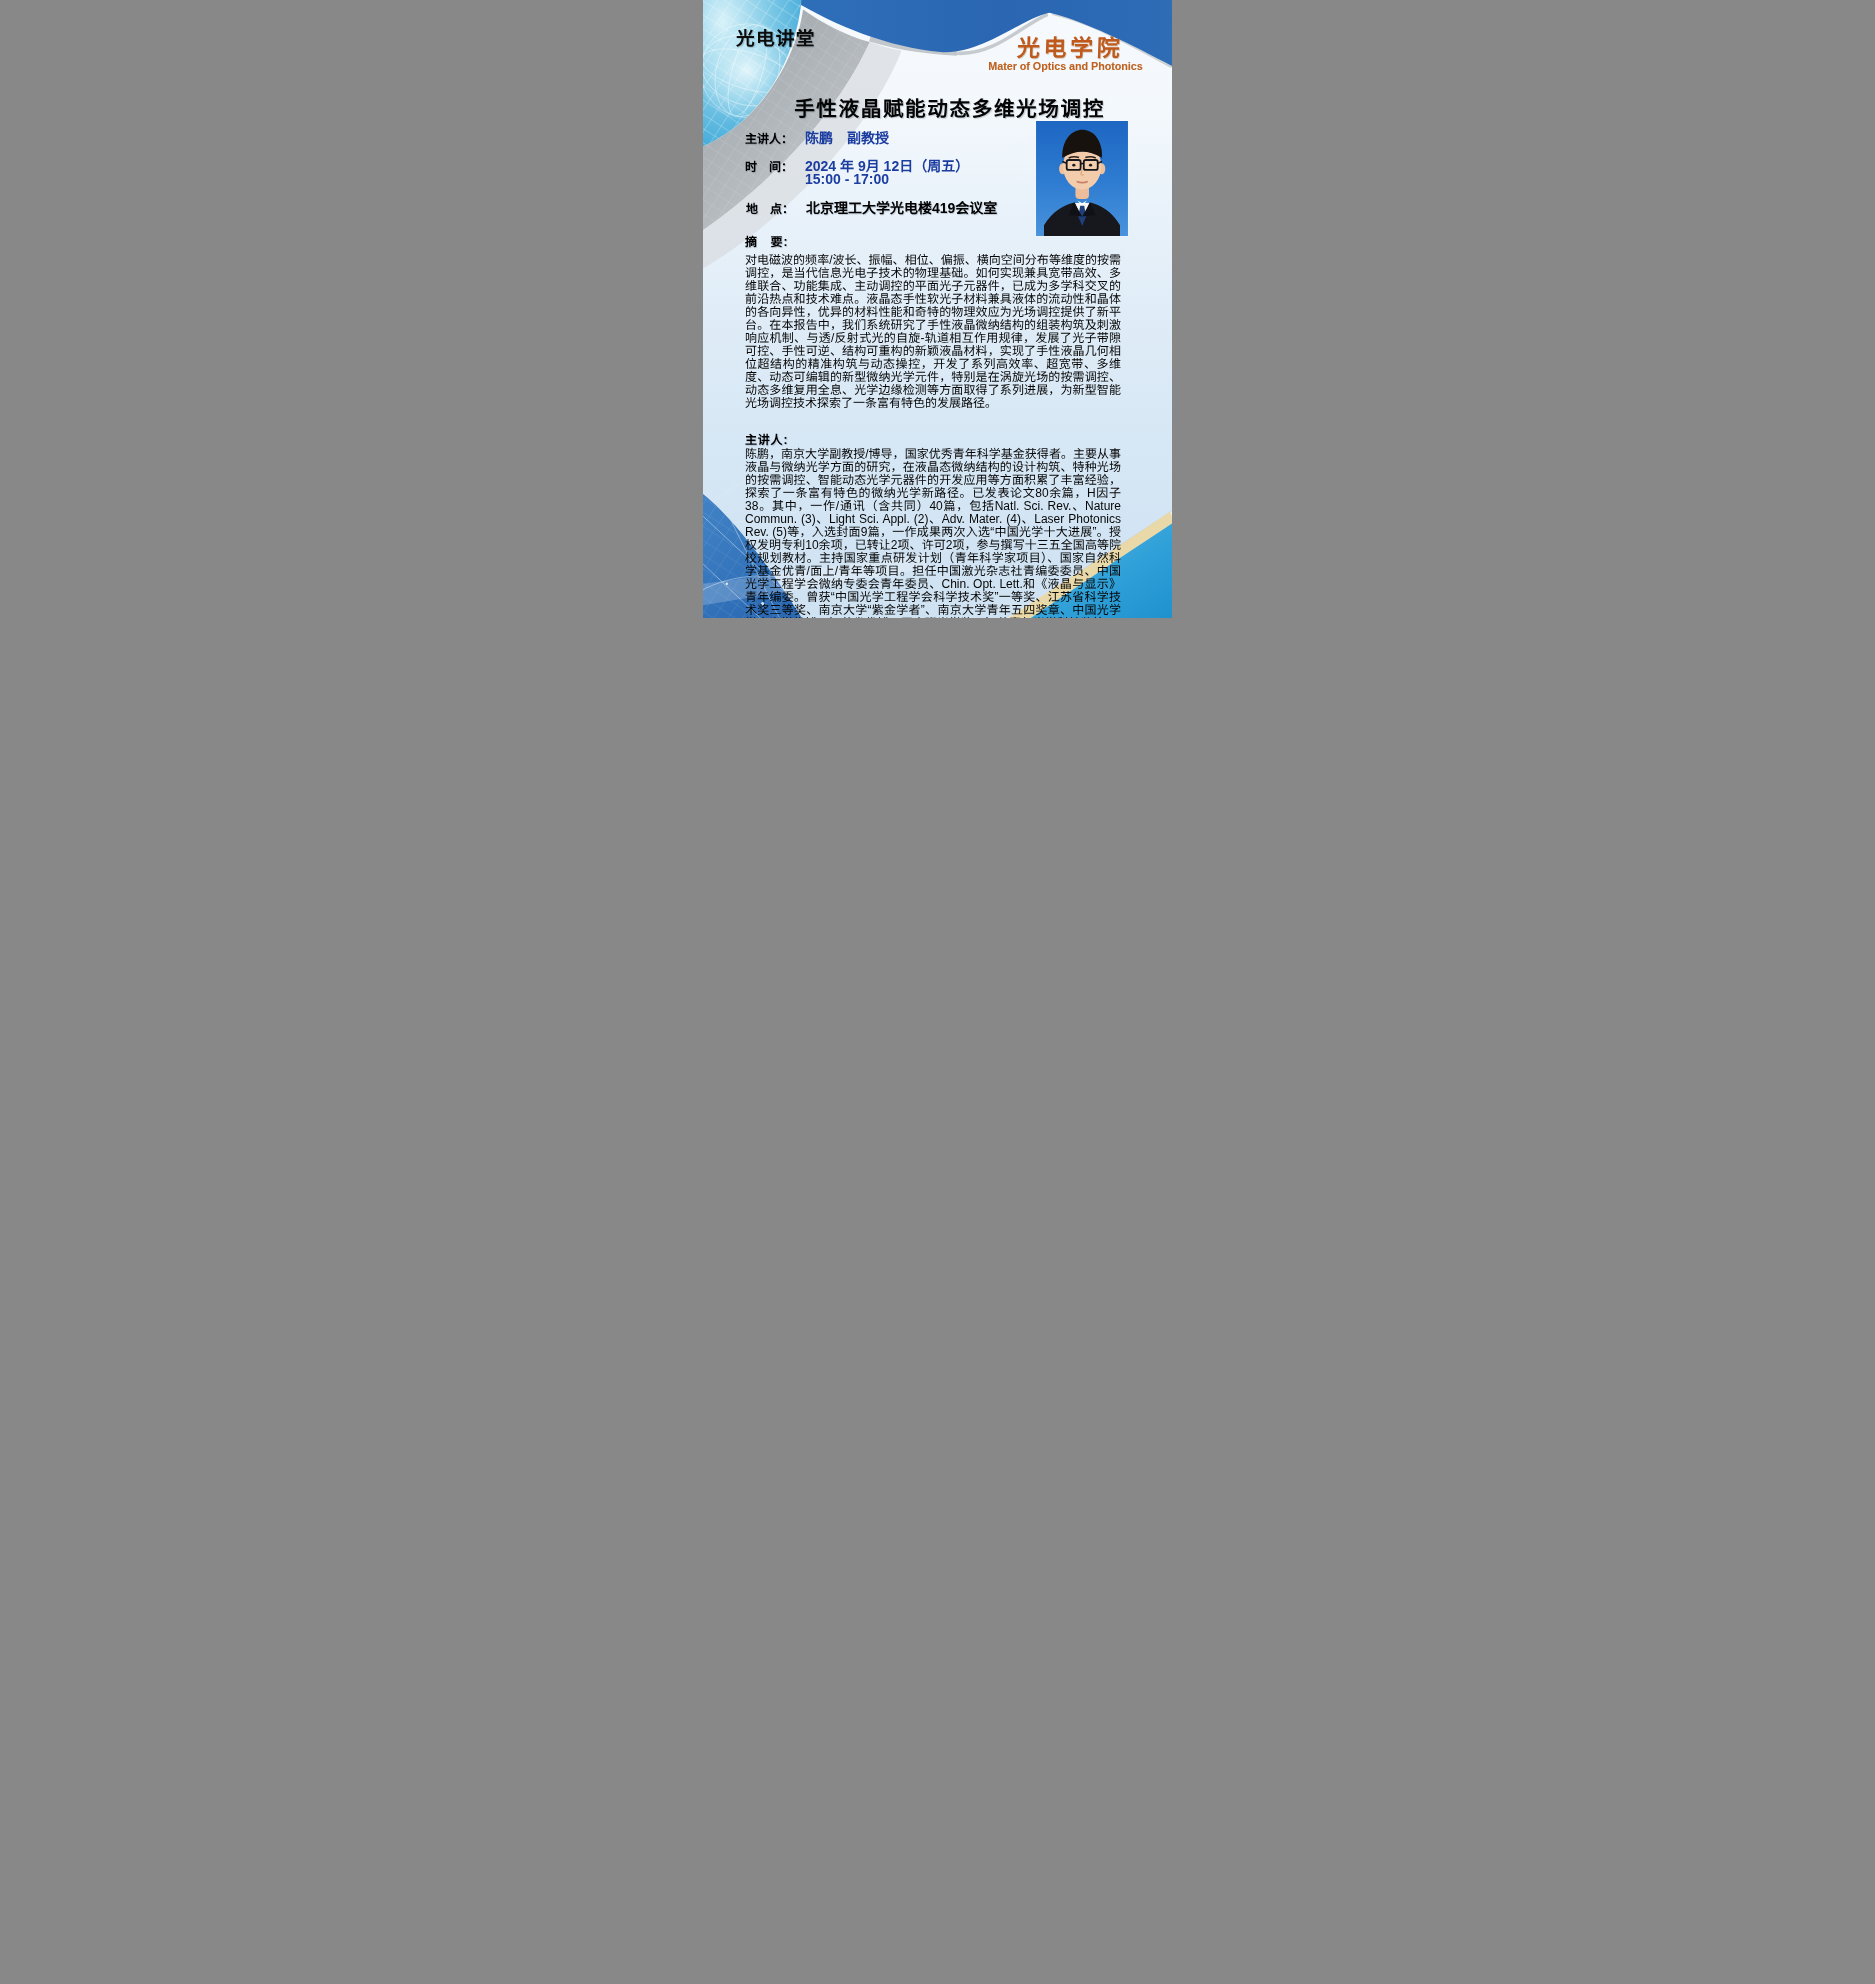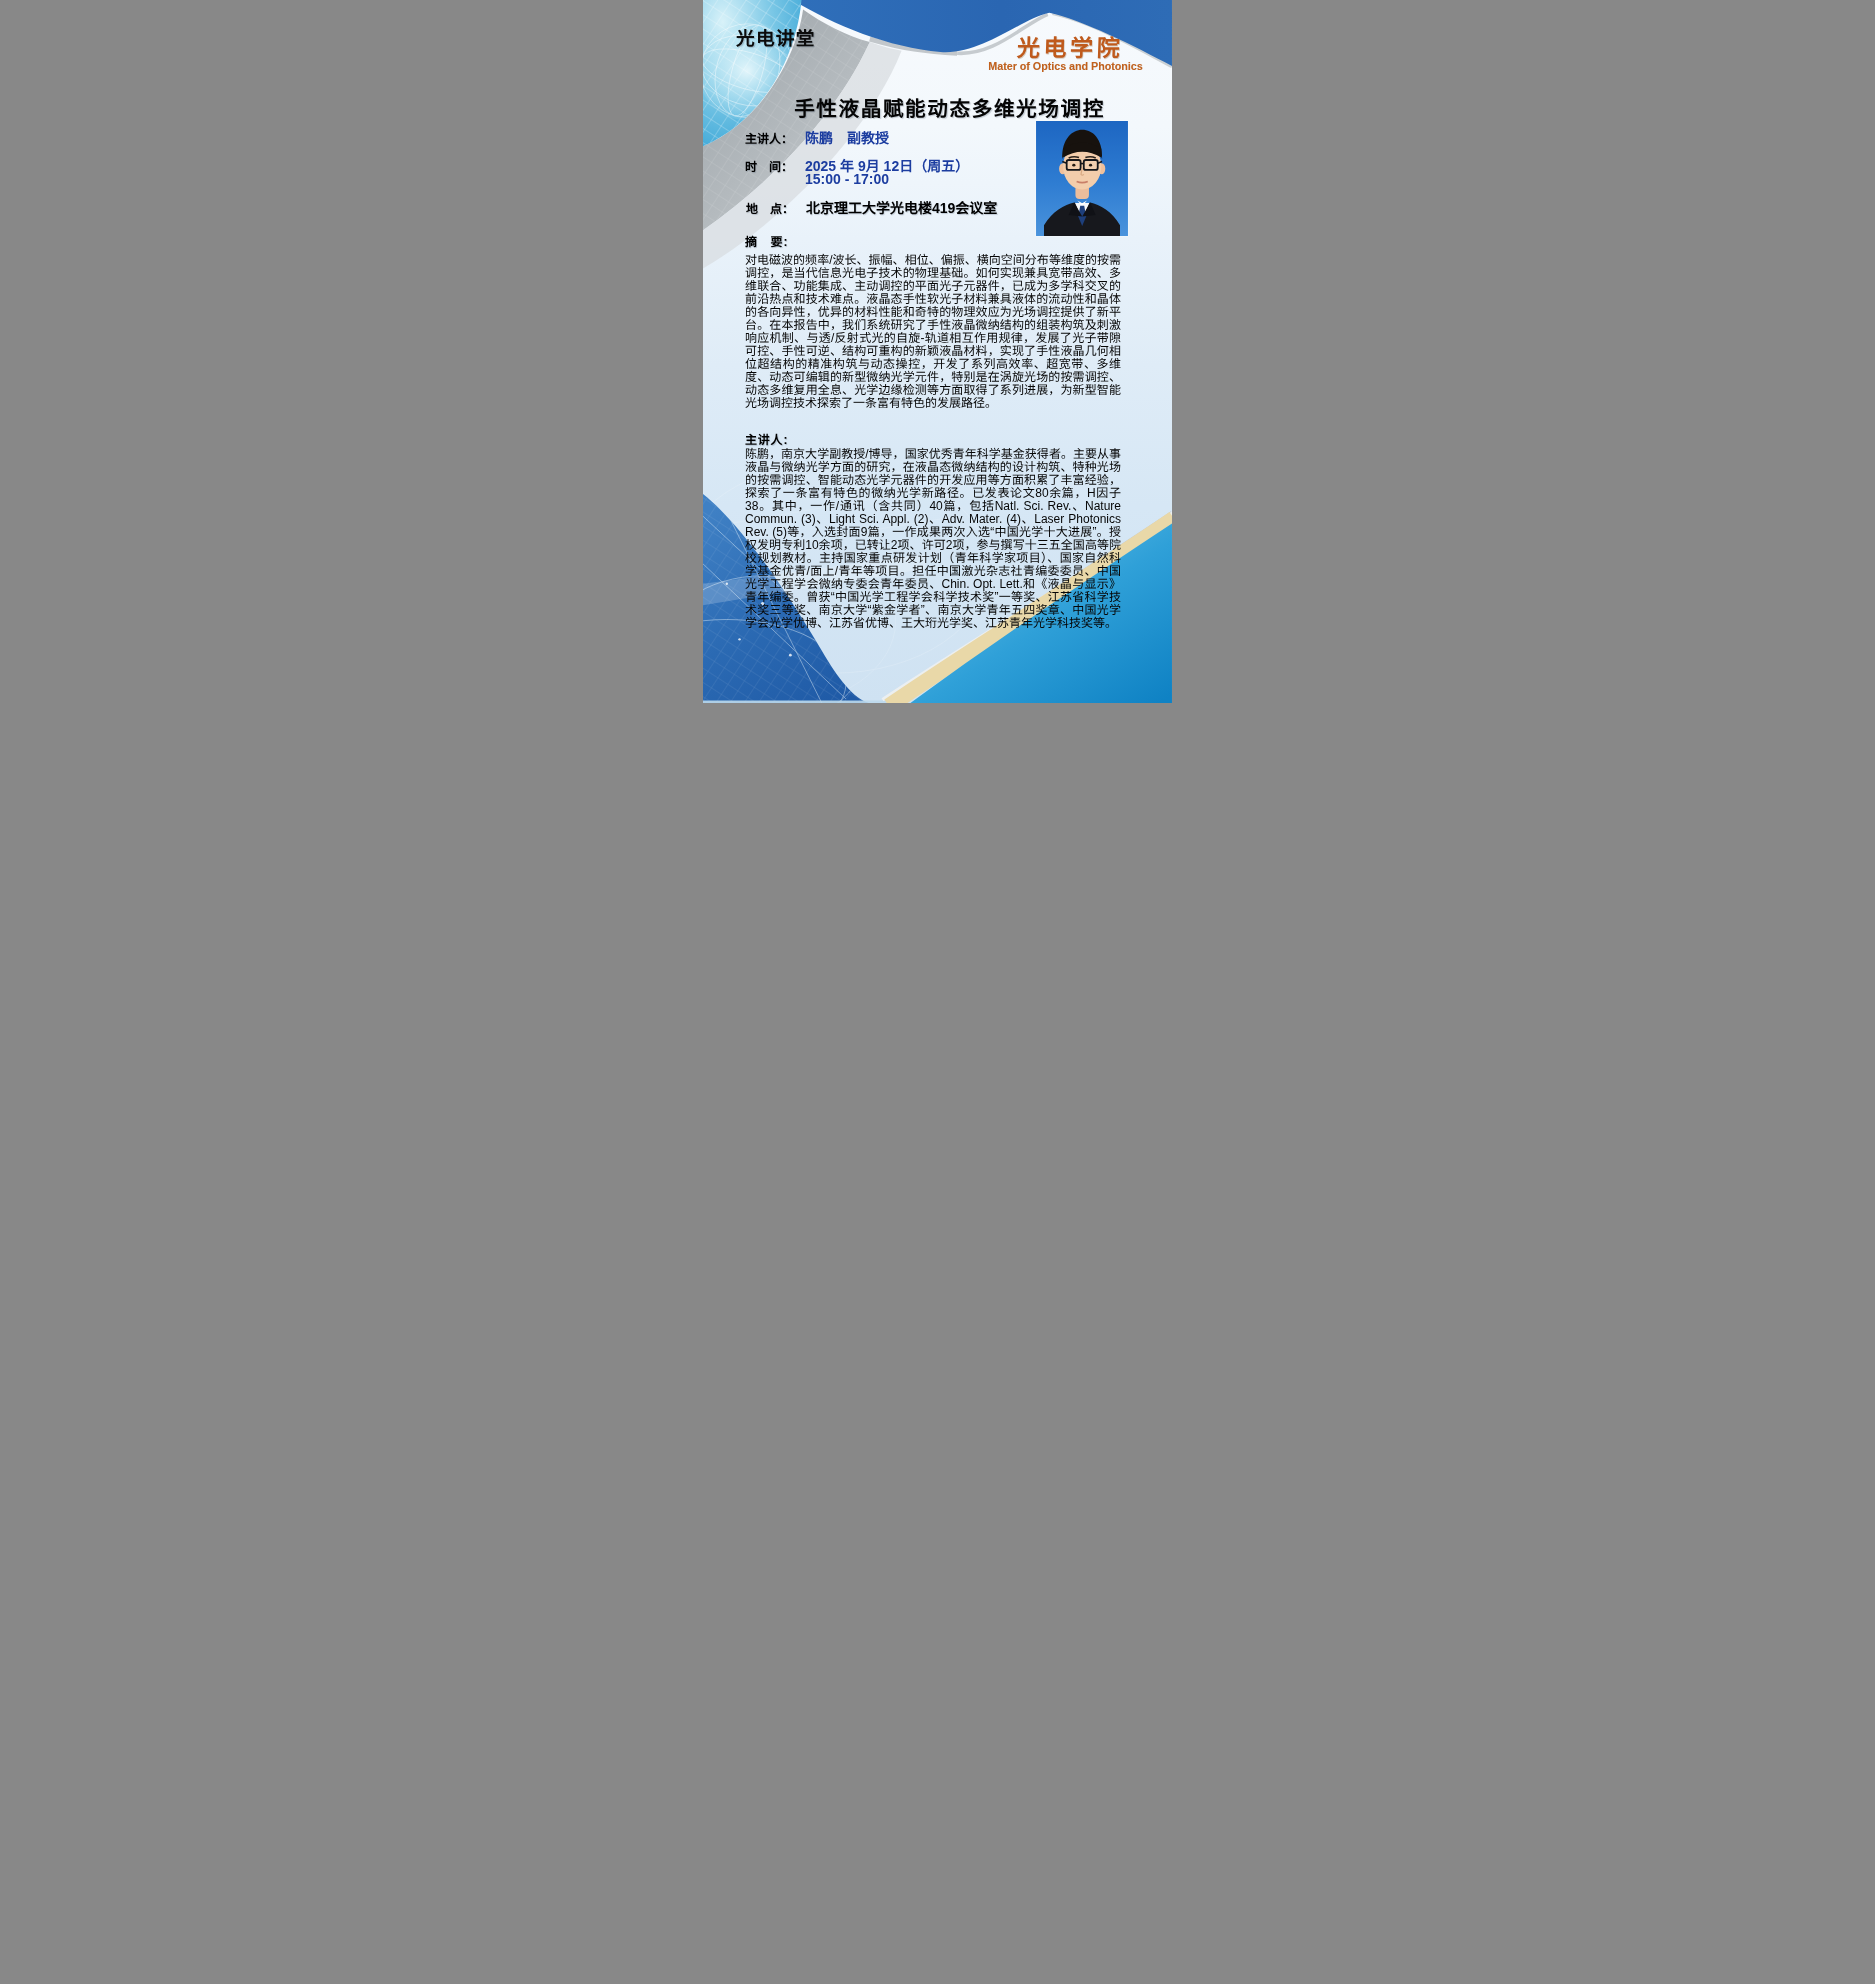--- a/index.html
+++ b/index.html
@@ -1,19 +1,19 @@
 <!DOCTYPE html>
 <html lang="zh-CN" style="font-size:6.4px"><head>
 <meta charset="utf-8">
 <title>poster</title>
 <style>
   html,body{margin:0;padding:0;background:#888;}
   .poster{
     position:relative;
-    width:469px;height:703px;
+    width:469px;height:618px;
     margin:0 auto;
     overflow:hidden;
     background:linear-gradient(180deg,#f7fafd 0%,#f3f8fc 18%,#e9f2fa 34%,#dfecf7 52%,#d6e7f5 72%,#cfe2f2 100%);
     font-family:"Liberation Sans","DejaVu Sans",sans-serif;
   }
   .bg{position:absolute;inset:0;z-index:0;}
   .txt{position:absolute;z-index:3;}
 
   .series{
     left:33px;top:23px;
@@ -202,21 +202,21 @@
 
   <div class="txt school-cn">光电学院</div>
   <div class="txt school-en">Mater of Optics and Photonics</div>
 
   <h1 class="txt title">手性液晶赋能动态多维光场调控</h1>
 
   <div class="txt info-row row-speaker">
     <span class="info-label">主讲人：</span><span class="info-value v-blue">陈鹏　副教授</span>
   </div>
   <div class="txt info-row row-time">
-    <span class="info-label">时　间：</span><span class="info-value v-blue">2025 年 9月 12日（周五）</span>
+    <span class="info-label">时　间：</span><span class="info-value v-blue">2024 年 9月 12日（周五）</span>
   </div>
   <div class="txt info-row row-time2">
     <span class="info-value v-blue">15:00 - 17:00</span>
   </div>
   <div class="txt info-row row-venue">
     <span class="info-label">地　点：</span><span class="info-value v-black">北京理工大学光电楼419会议室</span>
   </div>
 
   <div class="photo">
     <svg viewBox="0 0 231 289" width="92" height="115">

